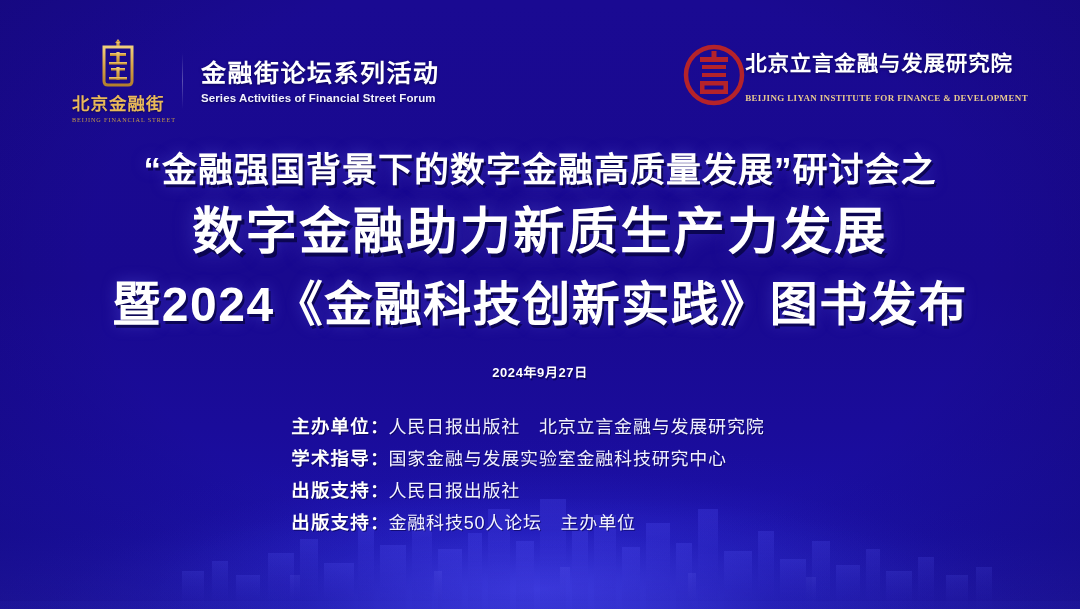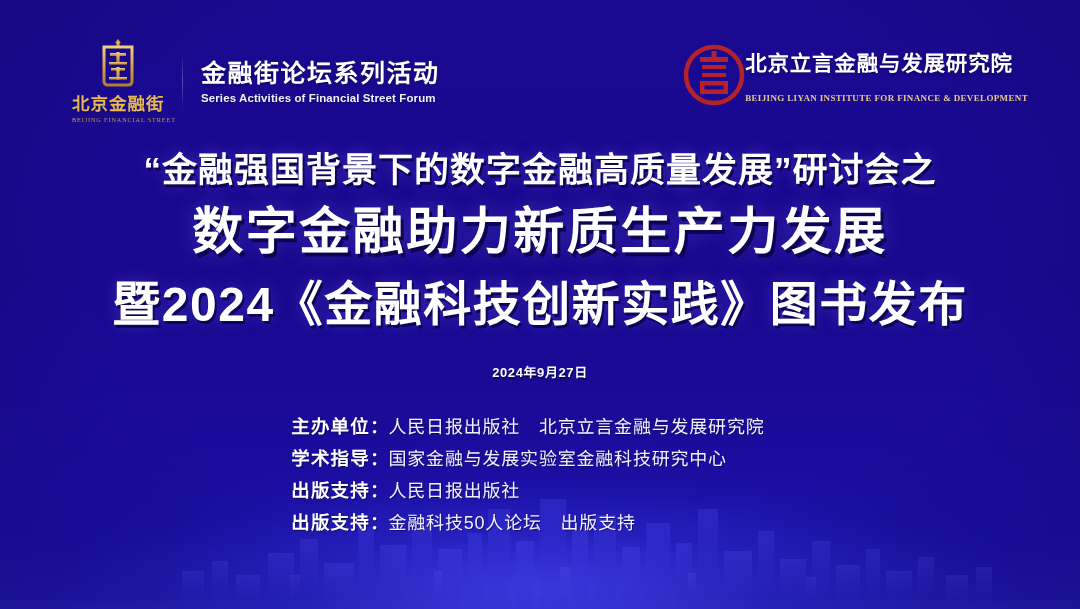--- a/index.html
+++ b/index.html
@@ -365,18 +365,18 @@
 
     <div class="credit-row">
       <div class="credit-label">出版支持</div>
       <div class="credit-colon">：</div>
       <div class="credit-value">人民日报出版社</div>
     </div>
 
     <div class="credit-row">
       <div class="credit-label">出版支持</div>
       <div class="credit-colon">：</div>
-      <div class="credit-value">金融科技50人论坛　出版支持</div>
+      <div class="credit-value">金融科技50人论坛　主办单位</div>
     </div>
 
   </div>
 
 </div>
 
 </body></html>

